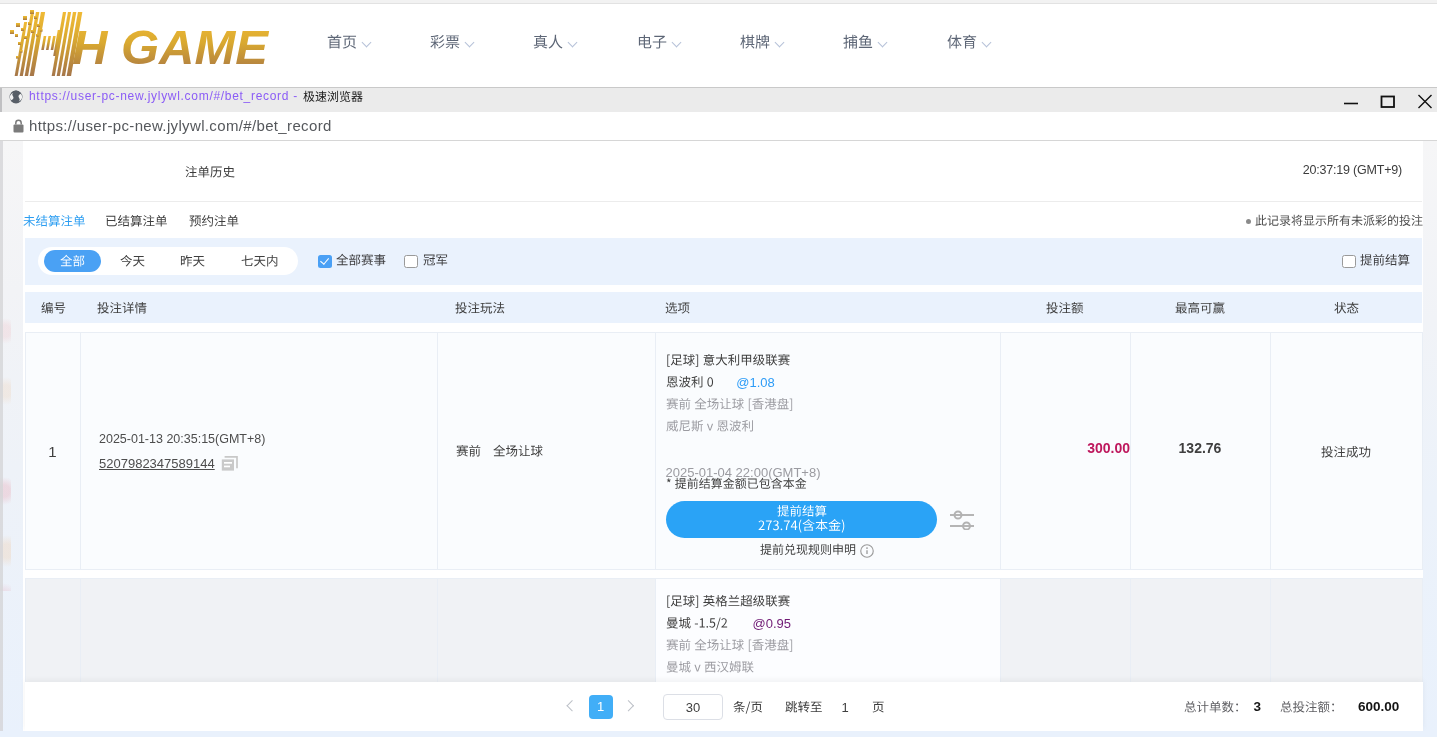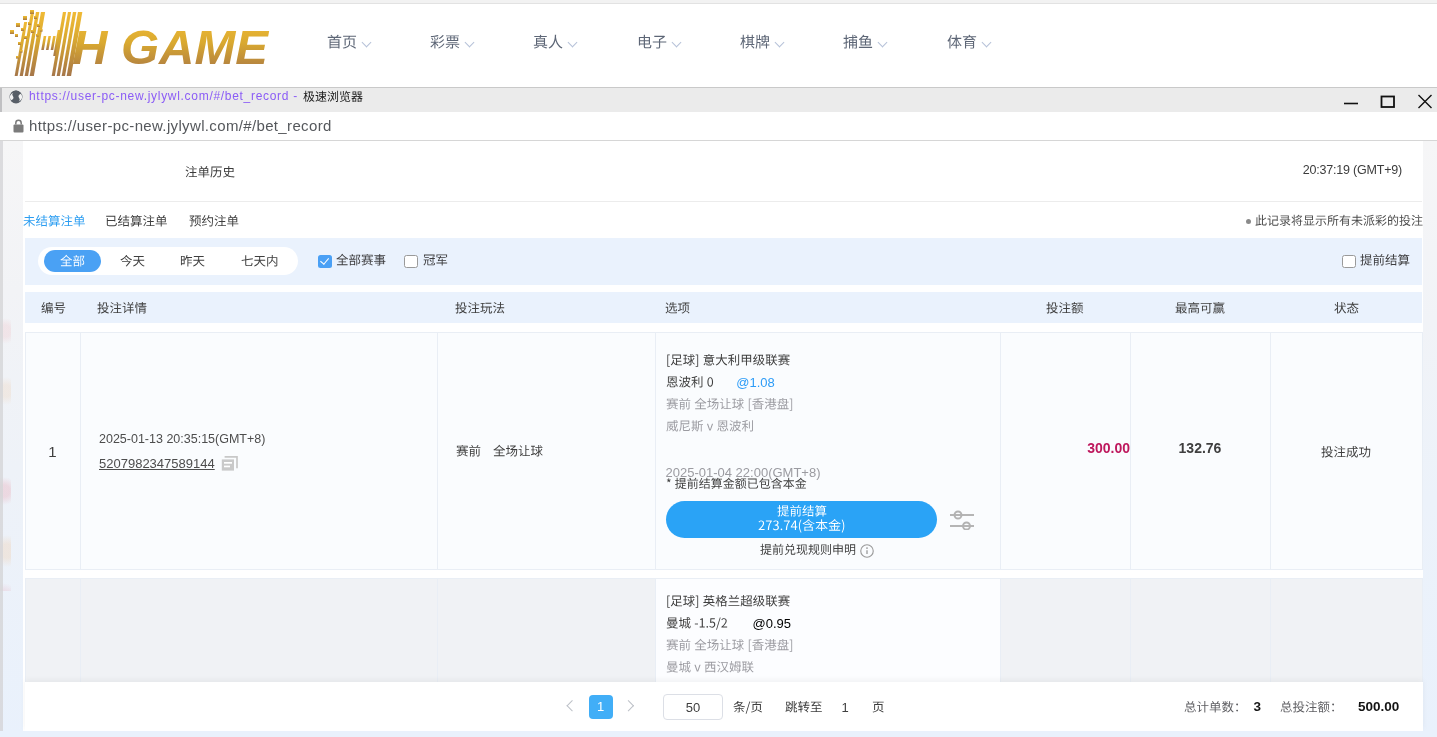--- a/index.html
+++ b/index.html
@@ -292,26 +292,26 @@
 <div class="abs" style="left:663px;top:693.5px;width:60px;height:26px;border:1px solid #dcdfe6;border-radius:4px;background:#fff"></div>
 <div style="position:absolute;left:29px;top:90.4px;font-size:12px;line-height:12px;color:#8b5cf6;white-space:nowrap;letter-spacing:0.7px">https://user-pc-new.jylywl.com/#/bet_record -&nbsp;</div>
 <div style="position:absolute;left:1302.7px;top:164.0px;font-size:12.5px;line-height:12.5px;color:#3c3c3c;white-space:nowrap;letter-spacing:-0.2px">20:37:19 (GMT+9)</div>
 <div style="position:absolute;left:25.0px;top:443.8px;font-size:15px;line-height:15px;color:#3f3f3f;white-space:nowrap;width:55px;text-align:center;">1</div>
 <div style="position:absolute;left:99.0px;top:433.0px;font-size:12.5px;line-height:12.5px;color:#4d4d4d;white-space:nowrap;">2025-01-13 20:35:15(GMT+8)</div>
 <div style="position:absolute;left:99.0px;top:457.4px;font-size:13px;line-height:13px;color:#4d4d4d;white-space:nowrap;text-decoration:underline;">5207982347589144</div>
 <div style="position:absolute;left:736.3px;top:375.5px;font-size:13px;line-height:13px;color:#2d9cf7;white-space:nowrap;">@1.08</div>
 <div style="position:absolute;left:665.5px;top:441.7px;font-size:13px;line-height:13px;color:#9b9ba1;white-space:nowrap;margin-top:24px;">2025-01-04 22:00(GMT+8)</div>
 <div style="position:absolute;left:1000.0px;top:440.9px;font-size:14px;line-height:14px;color:#be185d;white-space:nowrap;font-weight:700;width:130px;text-align:right;">300.00</div>
 <div style="position:absolute;left:1130.0px;top:440.9px;font-size:14px;line-height:14px;color:#3f3f3f;white-space:nowrap;font-weight:700;width:140px;text-align:center;">132.76</div>
-<div style="position:absolute;left:752.5px;top:616.7px;font-size:13px;line-height:13px;color:#000000;white-space:nowrap;">@0.95</div>
+<div style="position:absolute;left:752.5px;top:616.7px;font-size:13px;line-height:13px;color:#701a75;white-space:nowrap;">@0.95</div>
 <div style="position:absolute;left:588.5px;top:694.5px;font-size:13px;line-height:24px;color:#ffffff;white-space:nowrap;width:24px;text-align:center;">1</div>
-<div style="position:absolute;left:663.0px;top:700.7px;font-size:13px;line-height:13px;color:#3f3f3f;white-space:nowrap;width:60px;text-align:center;">50</div>
+<div style="position:absolute;left:663.0px;top:700.7px;font-size:13px;line-height:13px;color:#3f3f3f;white-space:nowrap;width:60px;text-align:center;">30</div>
 <div style="position:absolute;left:830.0px;top:700.7px;font-size:13px;line-height:13px;color:#3f3f3f;white-space:nowrap;width:30px;text-align:center;">1</div>
 <div style="position:absolute;left:1253.5px;top:700.1px;font-size:13.5px;line-height:13.5px;color:#141414;white-space:nowrap;font-weight:700;">3</div>
-<div style="position:absolute;left:1358.0px;top:700.1px;font-size:13.5px;line-height:13.5px;color:#141414;white-space:nowrap;font-weight:700;">500.00</div>
+<div style="position:absolute;left:1358.0px;top:700.1px;font-size:13.5px;line-height:13.5px;color:#141414;white-space:nowrap;font-weight:700;">600.00</div>
 <svg style="position:absolute;left:327.0px;top:29.6px" width="32" height="23">
     <g fill="#5d6676" transform="translate(0,17.40) scale(0.015000)">
       <use href="#c9996" x="0"></use>
       <use href="#c9875" x="1000"></use>
     </g>
   </svg>
 <svg style="position:absolute;left:430.0px;top:29.6px" width="32" height="23">
     <g fill="#5d6676" transform="translate(0,17.40) scale(0.015000)">
       <use href="#c5F69" x="0"></use>
       <use href="#c7968" x="1000"></use>

